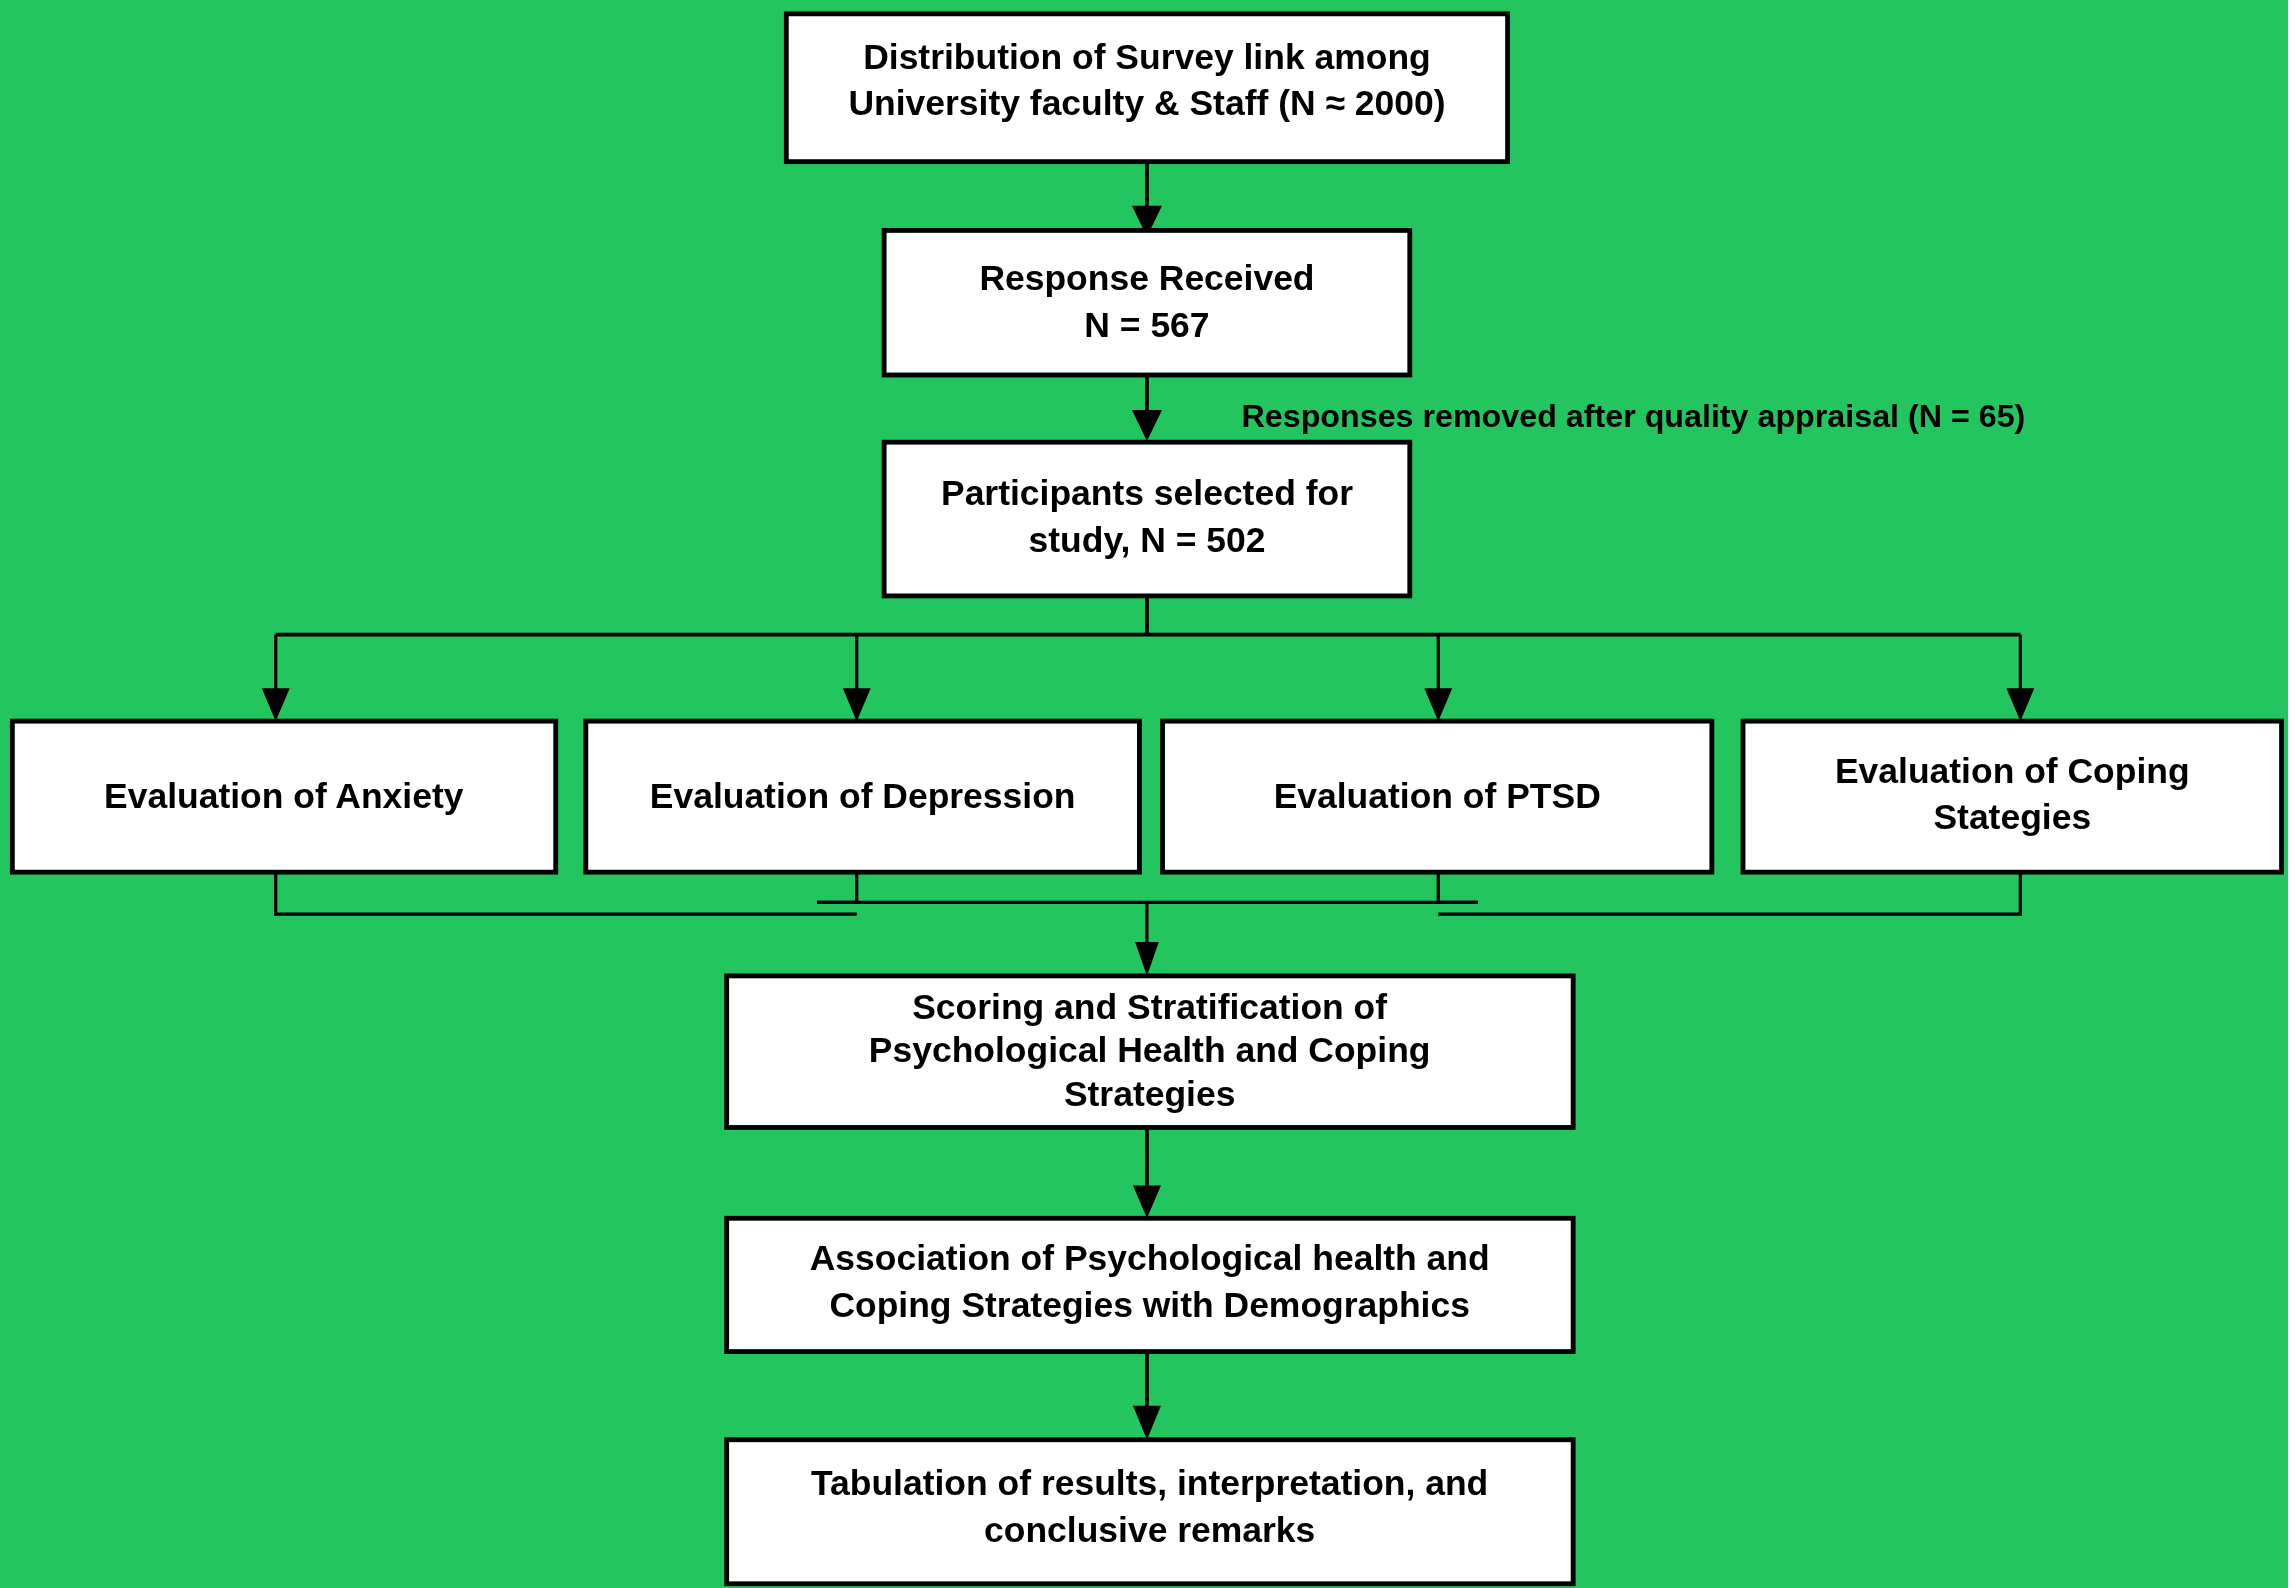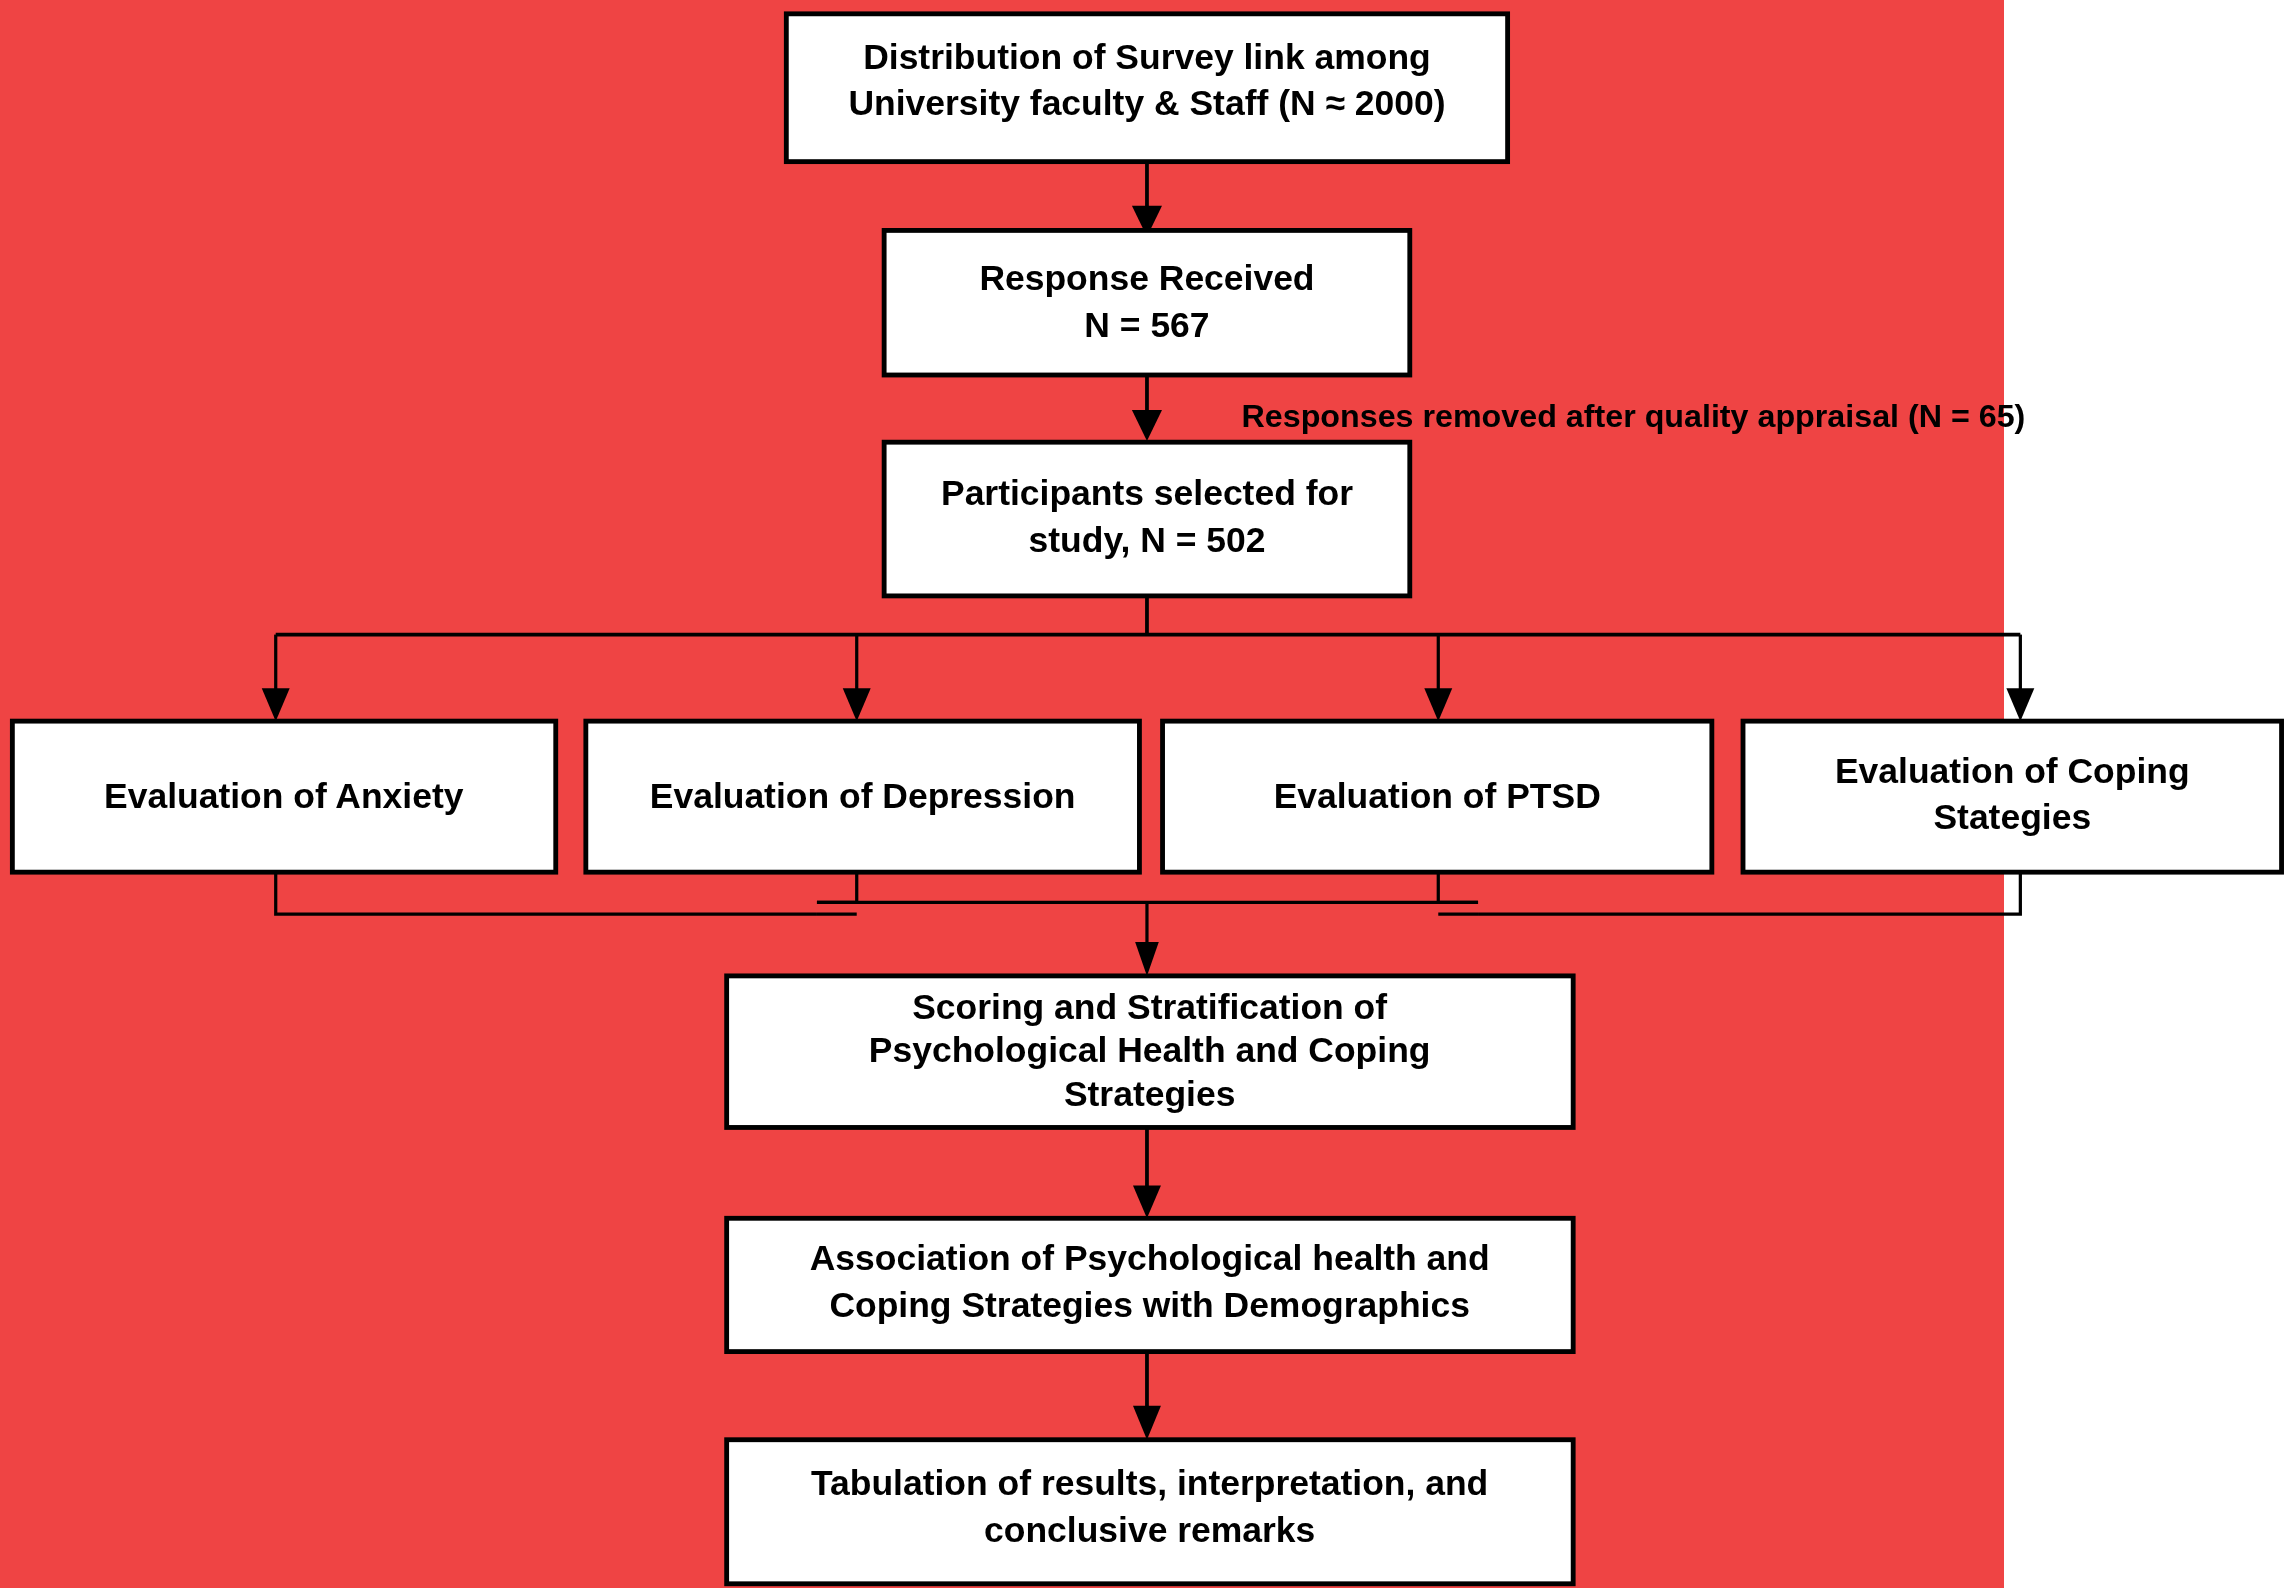--- a/index.html
+++ b/index.html
@@ -7,23 +7,23 @@
     padding: 0;
     background: #ffffff;
   }
   body {
     width: 2295px;
     height: 1589px;
     font-family: "Liberation Sans", sans-serif;
   }
   #flowchart-root {
     position: relative;
-    width: 2004px;
+    width: 2288px;
     height: 1589px;
-    background: #ef4444;
+    background: #22c55e;
     text-align: center;
   }
   svg.chart-svg {
     display: block;
     width: 2295px;
     height: 1589px;
   }
   .node-box {
     fill: #ffffff;
     stroke: #000000;

